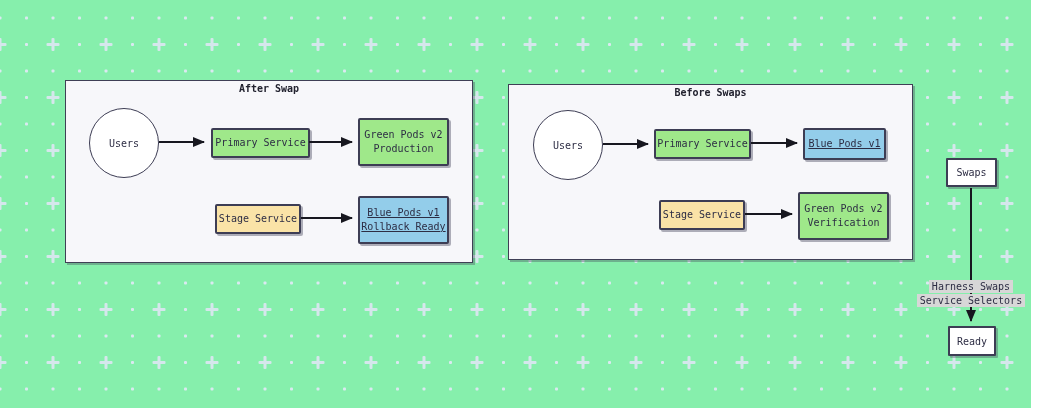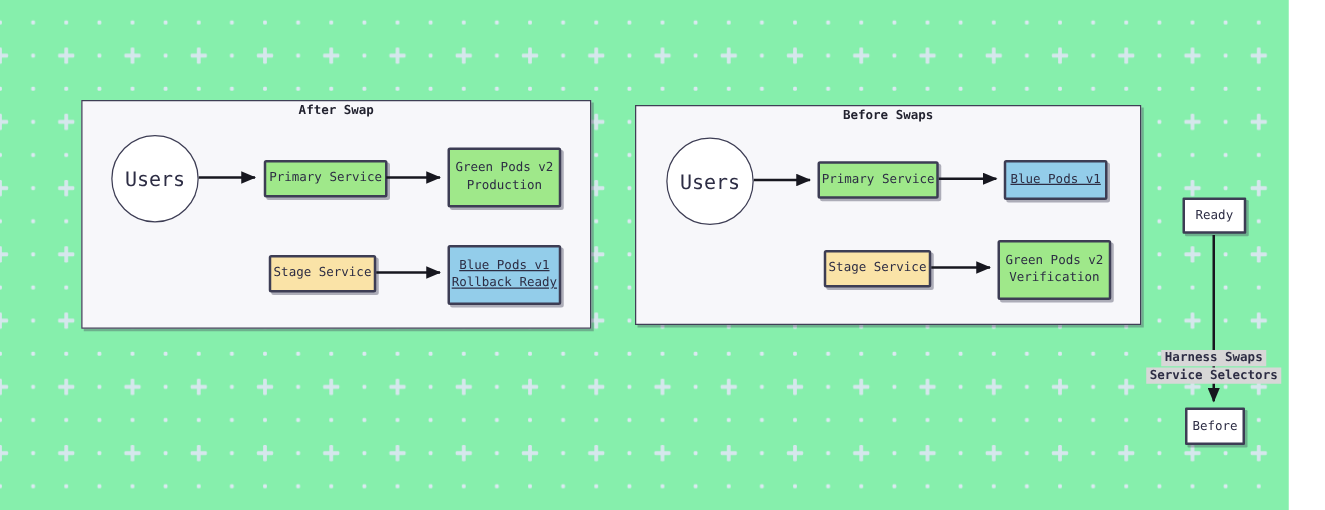--- a/index.html
+++ b/index.html
@@ -63,21 +63,21 @@
   .circle-node {
     position: absolute;
     width: 70px;
     height: 70px;
     border-radius: 50%;
     background: #ffffff;
     border: 1.5px solid #3d3d54;
     display: flex;
     align-items: center;
     justify-content: center;
-    font-size: 16px;
+    font-size: 10px;
     color: #2d2d44;
     z-index: 2;
   }
 
   .arrow-layer {
     position: absolute;
     inset: 0;
     z-index: 3;
     pointer-events: none;
   }
@@ -85,21 +85,20 @@
   .edge-label {
     position: absolute;
     left: 896px;
     top: 280px;
     width: 150px;
     text-align: center;
     z-index: 4;
     font-size: 10px;
     line-height: 14px;
     color: #2d2d44;
-    font-weight: bold;
   }
   .edge-label .hl {
     background: #d7d7d7;
     white-space: pre-line;
     padding: 1px 3px;
     -webkit-box-decoration-break: clone;
     box-decoration-break: clone;
   }
 
   
@@ -164,28 +163,28 @@
     <div class="node node-green" style="left:145px; top:44px; width:97px; height:30px;">Primary Service</div>
 
     <div class="node node-blue" style="left:294px; top:43px; width:83px; height:32px;">Blue Pods v1</div>
 
     <div class="node node-tan" style="left:150px; top:115px; width:86px; height:30px;">Stage Service</div>
 
     <div class="node node-green" style="left:289px; top:107px; width:91px; height:48px;">Green Pods v2
 Verification</div>
   </section>
 
-  <div class="flow-node" style="left:946px; top:158px; width:51px; height:29px;">Ready</div>
+  <div class="flow-node" style="left:946px; top:158px; width:51px; height:29px;">Swaps</div>
 
   <div class="edge-label">
     <span class="hl">Harness Swaps
 Service Selectors</span>
   </div>
 
-  <div class="flow-node" style="left:948px; top:326px; width:48px; height:30px;">Before</div>
+  <div class="flow-node" style="left:948px; top:326px; width:48px; height:30px;">Ready</div>
 
   <svg class="arrow-layer" width="1060" height="408" viewBox="0 0 1060 408" aria-hidden="true">
     <defs>
       <marker id="ah" markerUnits="userSpaceOnUse" markerWidth="12" markerHeight="10" refX="11" refY="5" orient="auto">
         <path d="M0,0 L12,5 L0,10 Z" fill="#17171f"></path>
       </marker>
     </defs>
     <g stroke="#17171f" stroke-width="2" fill="none">
 
       <line x1="159" y1="142" x2="204" y2="142" marker-end="url(#ah)"></line>

